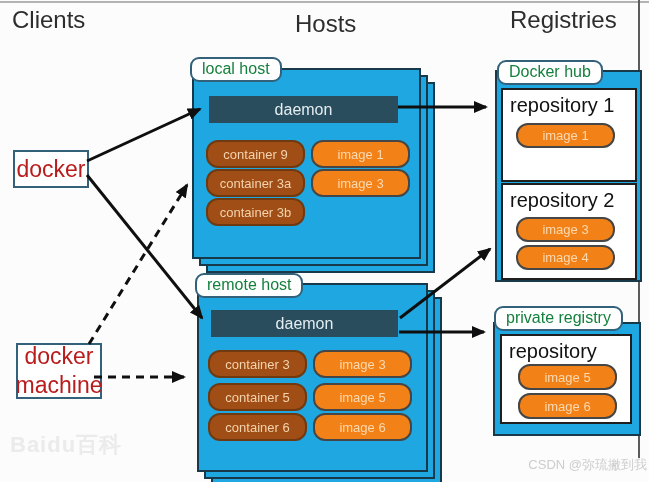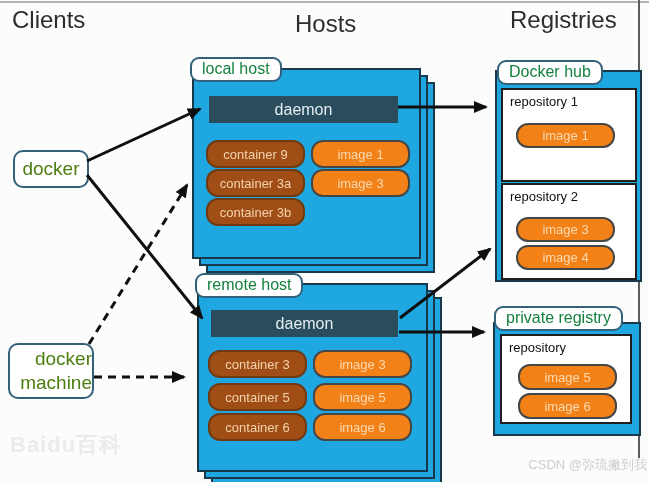--- a/index.html
+++ b/index.html
@@ -1,54 +1,54 @@
 <!DOCTYPE html>
 <html style="--blue: #1ea7e1; --boxBorder: #17394a; --daemon: #2a4d5d; --container: #a04e15; --containerBorder: #6f3a11; --image: #f28118; --imageBorder: #464646; --tabBorder: #33617a; --arrow: #0f0f0f;"><head>
 <meta charset="utf-8">
 <style>
   html,body{margin:0;padding:0;background:#fff;}
   .canvas{position:relative;width:649px;height:482px;background:#fcfcfc;overflow:hidden;
           font-family:"Liberation Sans",sans-serif;}
   .topline{position:absolute;left:0;top:1px;width:649px;height:2px;background:#b3b3b3;}
   .rightline{position:absolute;left:638px;top:0;width:2px;height:458px;background:#5c5c5c;}
   .hdr{position:absolute;font-size:24px;color:#2d2d2d;white-space:nowrap;}
-  .node{position:absolute;background:#fff;border:2px solid var(--tabBorder);border-radius:10px;
+  .node{position:absolute;background:#fff;border:2px solid var(--tabBorder);border-radius:0;
         display:flex;align-items:center;justify-content:center;text-align:center;
-        font-size:19px;color:#4d7c0f;line-height:1.25;z-index:4;}
+        font-size:23px;color:#b91c1c;line-height:1.25;z-index:4;}
   .stack{position:absolute;background:var(--blue);border:2px solid var(--boxBorder);z-index:1;}
   .bluebox{position:absolute;background:var(--blue);border:2px solid var(--boxBorder);z-index:2;}
   .tab{position:absolute;background:#fff;border:2px solid var(--tabBorder);border-radius:9px;
        font-size:16px;color:#15803d;padding:1px 10px 2px;z-index:5;white-space:nowrap;}
   .daemon{position:absolute;background:var(--daemon);color:#e4edf1;font-size:16px;
           display:flex;align-items:center;justify-content:center;z-index:3;}
   .chip{position:absolute;border-radius:12px;font-size:13px;display:flex;align-items:center;
         justify-content:center;z-index:3;white-space:nowrap;}
   .chip.ctn{background:var(--container);border:2px solid var(--containerBorder);color:#f3d3ae;}
   .chip.img{background:var(--image);border:2px solid var(--imageBorder);color:#fbd9b1;}
   .repo{position:absolute;background:#fff;border:2px solid #1f1f1f;z-index:3;}
-  .repo-title{position:absolute;left:7px;top:4px;font-size:13px;color:#111;white-space:nowrap;}
+  .repo-title{position:absolute;left:7px;top:4px;font-size:20px;color:#111;white-space:nowrap;}
   .arrows{position:absolute;left:0;top:0;z-index:9;pointer-events:none;}
   .wm-baidu{position:absolute;left:10px;top:430px;font-size:22px;font-weight:bold;
             color:#ebebeb;z-index:10;letter-spacing:1px;}
   .wm-csdn{position:absolute;right:2px;top:456px;font-size:13px;color:#cdcdcd;z-index:10;}
 </style>
 </head>
 <body>
 
 <div class="canvas">
 
   <div class="topline"></div>
   <div class="rightline"></div>
 
   <div class="hdr" style="left:12px;top:6px;">Clients</div>
   <div class="hdr" style="left:510px;top:6px;">Registries</div>
   <div class="hdr" style="left:295px;top:10px;">Hosts</div>
 
   <div class="node" style="left:13px;top:150px;width:72px;height:34px;">docker</div>
-  <div class="node" style="left:8px;top:343px;width:82px;height:52px;text-align:right;">docker machine</div>
+  <div class="node" style="left:16px;top:343px;width:82px;height:52px;">docker machine</div>
 
   <div class="stack" style="left:206px;top:82px;width:225px;height:187px;"></div>
   <div class="stack" style="left:199px;top:75px;width:225px;height:187px;"></div>
   <div class="bluebox" style="left:192px;top:68px;width:225px;height:187px;">
     <div class="daemon" style="left:15px;top:26px;width:189px;height:27px;">daemon</div>
     <div class="chip ctn" style="left:12px;top:70px;width:95px;height:24px;">container 9</div>
     <div class="chip img" style="left:117px;top:70px;width:95px;height:24px;">image 1</div>
     <div class="chip ctn" style="left:12px;top:99px;width:95px;height:24px;">container 3a</div>
     <div class="chip img" style="left:117px;top:99px;width:95px;height:24px;">image 3</div>
     <div class="chip ctn" style="left:12px;top:128px;width:95px;height:24px;">container 3b</div>

